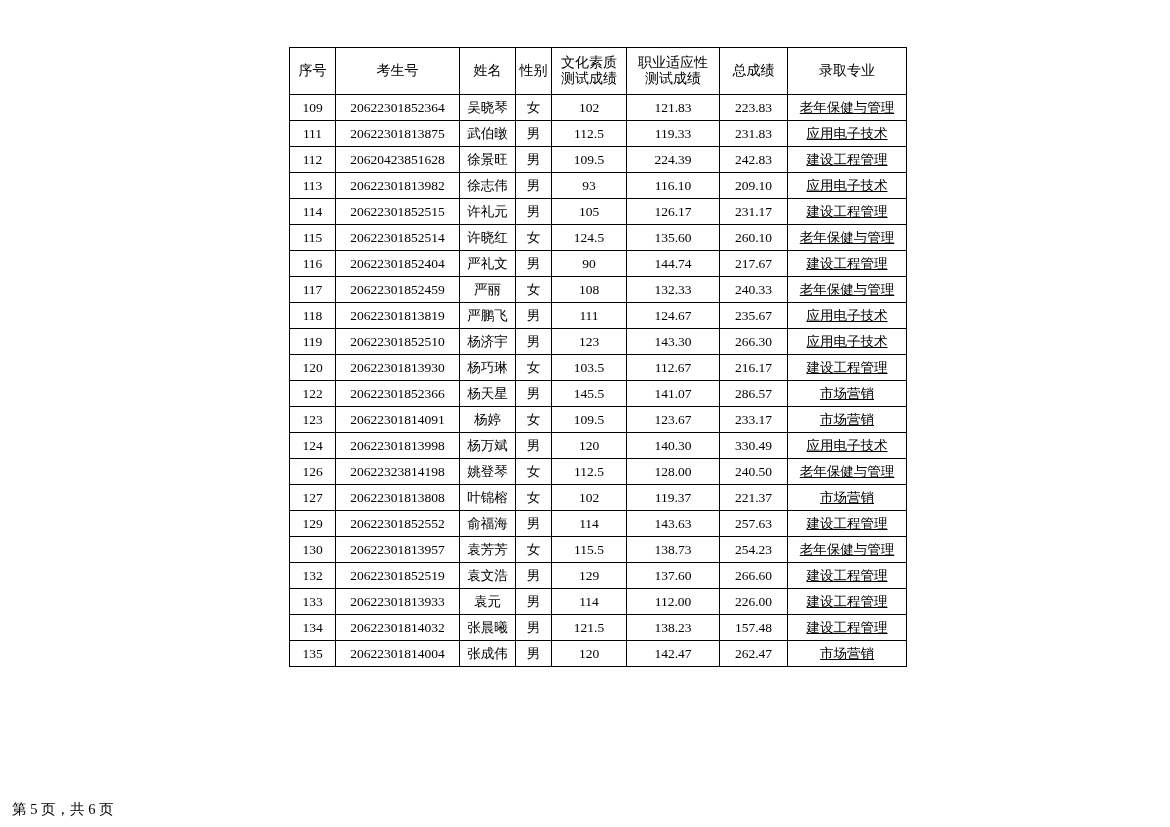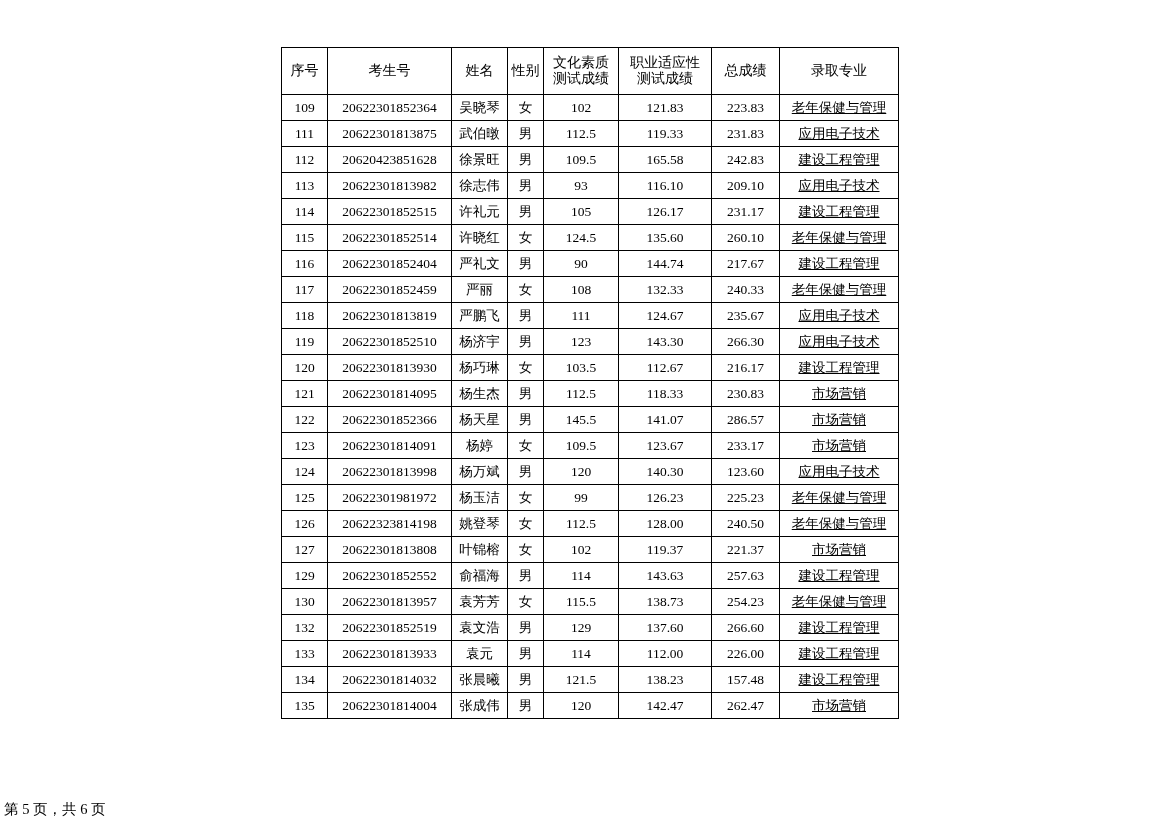--- a/index.html
+++ b/index.html
@@ -9,21 +9,21 @@
   }
   body {
     width: 1170px;
     height: 827px;
     font-family: "Liberation Serif", "DejaVu Serif", serif;
     color: #000000;
     position: relative;
   }
   .page {
     position: absolute;
-    left: 4px;
+    left: 12px;
     top: 0;
     width: 984px;
     height: 827px;
     overflow: hidden;
   }
   .table-wrap {
     position: absolute;
     left: 277px;
     top: 47px;
     width: 617px;
@@ -147,21 +147,21 @@
           <td class="voc">119.33</td>
           <td class="total">231.83</td>
           <td class="major">应用电子技术</td>
         </tr>
         <tr>
           <td>112</td>
           <td class="exam">20620423851628</td>
           <td>徐景旺</td>
           <td>男</td>
           <td class="culture">109.5</td>
-          <td class="voc">165.58</td>
+          <td class="voc">224.39</td>
           <td class="total">242.83</td>
           <td class="major">建设工程管理</td>
         </tr>
         <tr>
           <td>113</td>
           <td class="exam">20622301813982</td>
           <td>徐志伟</td>
           <td>男</td>
           <td class="culture">93</td>
           <td class="voc">116.10</td>
@@ -230,30 +230,20 @@
         </tr>
         <tr>
           <td>120</td>
           <td class="exam">20622301813930</td>
           <td>杨巧琳</td>
           <td>女</td>
           <td class="culture">103.5</td>
           <td class="voc">112.67</td>
           <td class="total">216.17</td>
           <td class="major">建设工程管理</td>
-        </tr>
-        <tr>
-          <td>121</td>
-          <td class="exam">20622301814095</td>
-          <td>杨生杰</td>
-          <td>男</td>
-          <td class="culture">112.5</td>
-          <td class="voc">118.33</td>
-          <td class="total">230.83</td>
-          <td class="major">市场营销</td>
         </tr>
         <tr>
           <td>122</td>
           <td class="exam">20622301852366</td>
           <td>杨天星</td>
           <td>男</td>
           <td class="culture">145.5</td>
           <td class="voc">141.07</td>
           <td class="total">286.57</td>
           <td class="major">市场营销</td>
@@ -268,32 +258,22 @@
           <td class="total">233.17</td>
           <td class="major">市场营销</td>
         </tr>
         <tr>
           <td>124</td>
           <td class="exam">20622301813998</td>
           <td>杨万斌</td>
           <td>男</td>
           <td class="culture">120</td>
           <td class="voc">140.30</td>
-          <td class="total">123.60</td>
-          <td class="major">应用电子技术</td>
-        </tr>
-        <tr>
-          <td>125</td>
-          <td class="exam">20622301981972</td>
-          <td>杨玉洁</td>
-          <td>女</td>
-          <td class="culture">99</td>
-          <td class="voc">126.23</td>
-          <td class="total">225.23</td>
-          <td class="major">老年保健与管理</td>
+          <td class="total">330.49</td>
+          <td class="major">应用电子技术</td>
         </tr>
         <tr>
           <td>126</td>
           <td class="exam">20622323814198</td>
           <td>姚登琴</td>
           <td>女</td>
           <td class="culture">112.5</td>
           <td class="voc">128.00</td>
           <td class="total">240.50</td>
           <td class="major">老年保健与管理</td>

